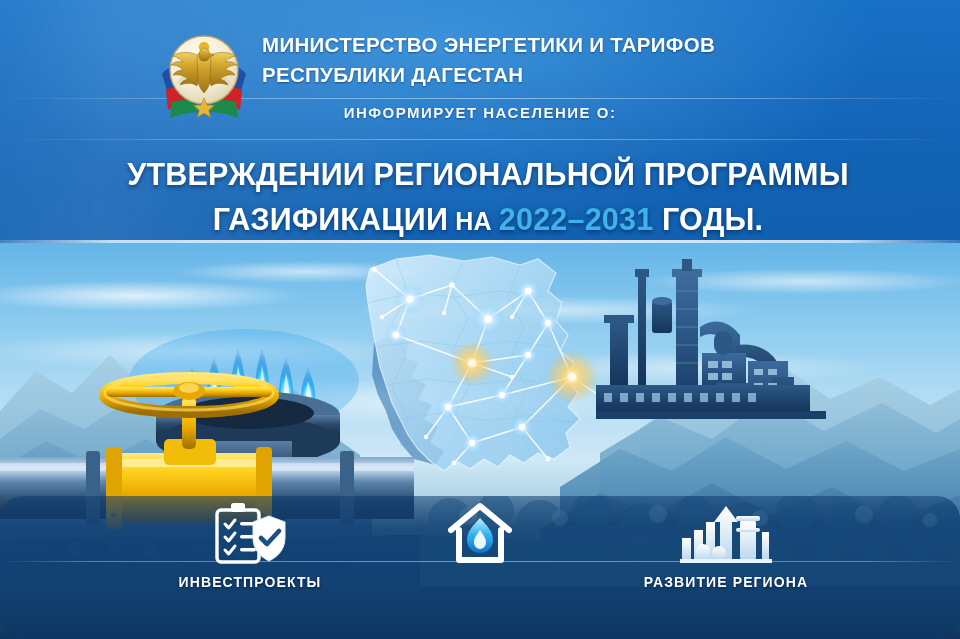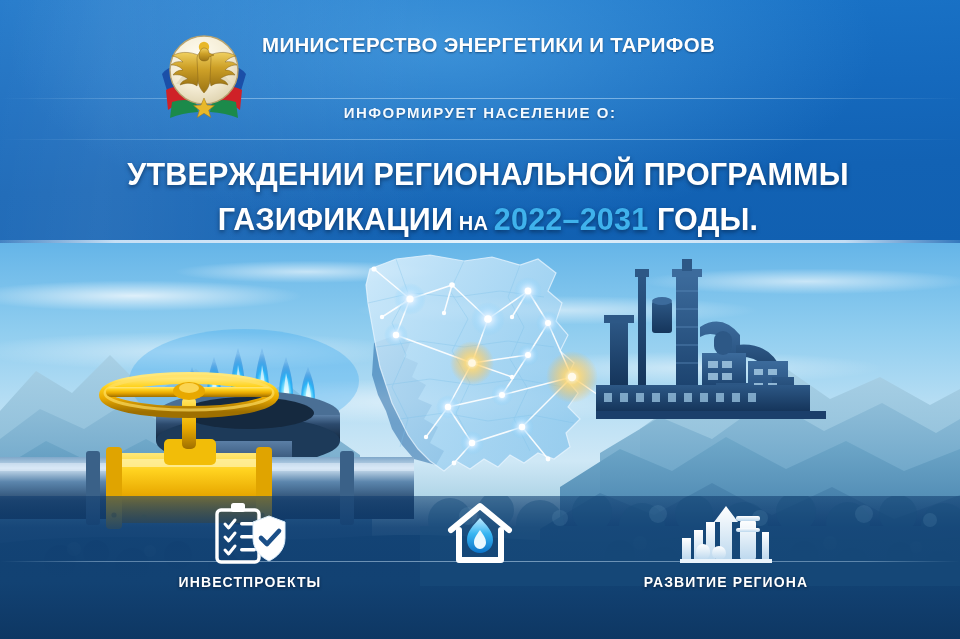--- a/index.html
+++ b/index.html
@@ -73,21 +73,21 @@
   }
   .headline .ln{
     color:#ffffff;
     font-size:30.5px;
     font-weight:bold;
     letter-spacing:.2px;
     line-height:45px;
     text-shadow:0 2px 4px rgba(3,30,64,.6);
     white-space:nowrap;
   }
-  .headline .small{ font-size:20px; }
+  .headline .small{ font-size:25px; }
   .headline .years{ color:#3fb2ec; }
 
   
   .scene{
     position:absolute; left:0; top:243px; width:960px; height:396px;
     overflow:hidden;
     background:linear-gradient(180deg,#65b5e8 0%, #8fcdef 22%, #b9dff4 42%, #cfe8f6 55%, #9cc9de 70%, #2f6fa5 88%, #134b86 100%);
   }
   
   .clouds{
@@ -111,20 +111,21 @@
   .pipewrap{ position:absolute; left:-6px; top:80px; width:420px; height:230px; }
   
   .refwrap{ position:absolute; left:596px; top:14px; width:330px; height:190px; }
 
   
   .footer{
     position:absolute; left:0; top:496px; width:960px; height:143px;
     background:
       linear-gradient(180deg, rgba(15,60,110,.55) 0%, rgba(16,62,113,.88) 22%, #124273 60%, #0e3763 100%);
     overflow:hidden;
+    border-radius:23px;
   }
   .footer .forest{
     position:absolute; right:0; top:0; width:540px; height:143px;
     opacity:.55;
   }
   .foot-items{
     position:absolute; left:0; top:0; width:960px; height:143px;
   }
   .fitem{ position:absolute; top:6px; width:260px; text-align:center; }
   .fitem.a{ left:120px; }
@@ -191,20 +192,21 @@
 
           <path d="M52,24 c3,0 5,2 5,5 l5,2 -5,2 c0,3 -2,4 -5,4 -3,0 -5,-2 -5,-5 0,-4 2,-8 5,-8 z"></path>
         </g>
 
         <path d="M52,74 l3,7 7.5,.4 -5.8,4.8 2,7.3 -6.7,-4.2 -6.7,4.2 2,-7.3 -5.8,-4.8 7.5,-.4 z" fill="#e8b82a" stroke="#9c7414" stroke-width=".5"></path>
       </svg>
     </div>
 
     <div class="ministry">
       <div class="l">МИНИСТЕРСТВО ЭНЕРГЕТИКИ И ТАРИФОВ</div>
+      <div class="l">РЕСПУБЛИКИ ДАГЕСТАН</div>
     </div>
 
     <div class="informs">ИНФОРМИРУЕТ НАСЕЛЕНИЕ О:</div>
 
     <div class="headline">
       <div class="ln">УТВЕРЖДЕНИИ РЕГИОНАЛЬНОЙ ПРОГРАММЫ</div>
       <div class="ln"><span>ГАЗИФИКАЦИИ</span><span class="small">&nbsp;<span>НА</span>&nbsp;</span><span class="years">2022–2031</span><span>&nbsp;</span><span>ГОДЫ.</span></div>
     </div>
 
     <div class="bottomline"></div>

